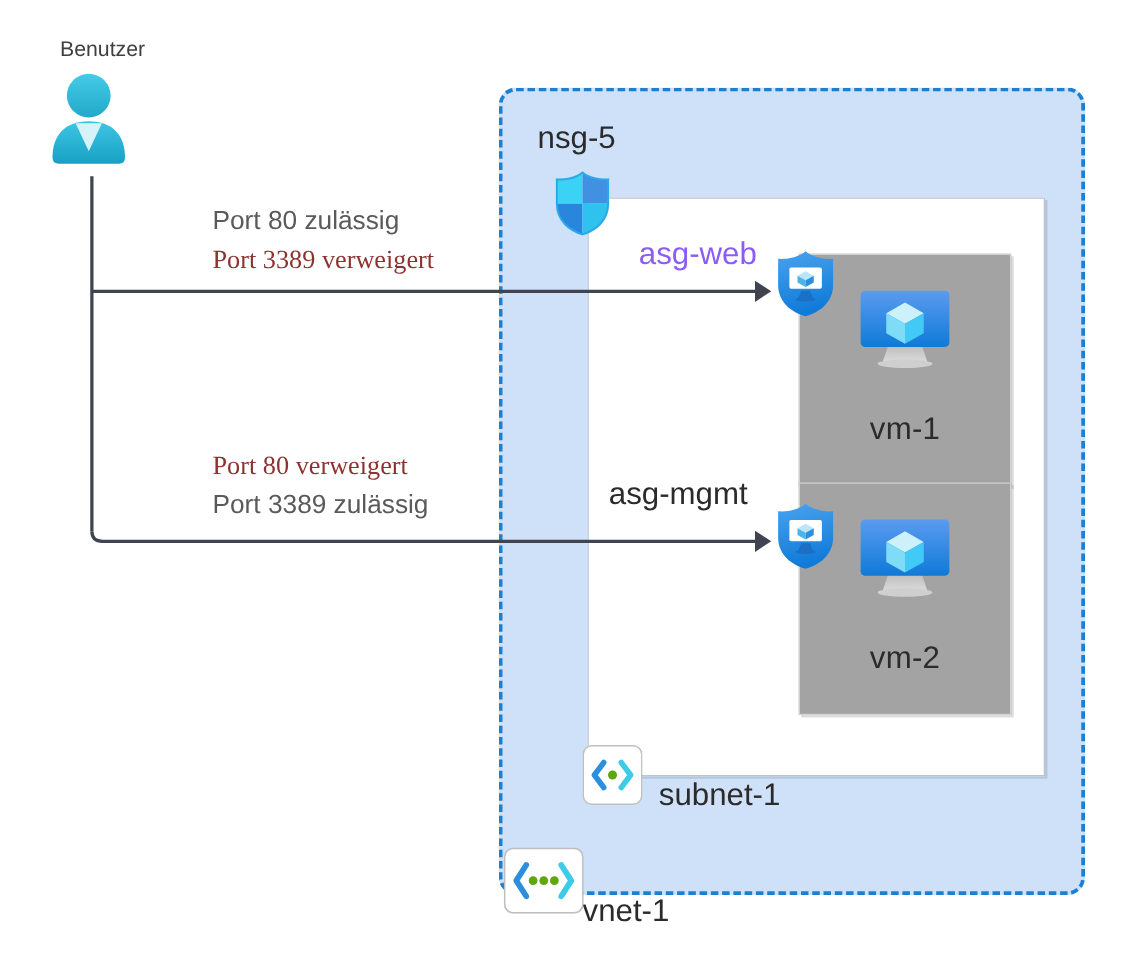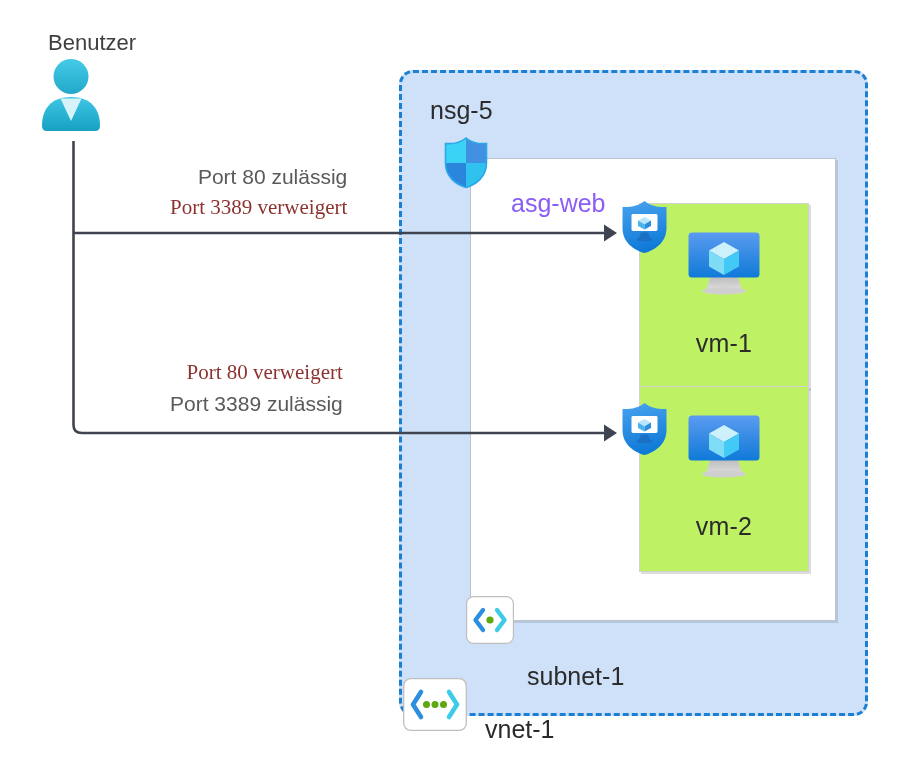--- a/index.html
+++ b/index.html
@@ -48,21 +48,21 @@
     background: #ffffff;
     border: 1px solid #b9c3d2;
     box-shadow: 2px 2px 0 rgba(120,130,145,0.28);
   }
 
   
   .vm-card {
     width: 170px;
     height: 186px;
     box-sizing: border-box;
-    background: #bef264;
+    background: #a3a3a3;
     border: 1px solid #d2d2d2;
     box-shadow: 2px 2px 0 rgba(120,120,120,0.25);
   }
   .vm-card.vm1 { left: 639px; top: 203px; }
   .vm-card.vm2 { left: 639px; top: 386px; }
 
   .vm-label {
     position: absolute;
     left: 0;
     right: 0;
@@ -83,21 +83,21 @@
     height: 70px;
   }
 
   
   .lbl {
     color: #3a3a3a;
     white-space: nowrap;
   }
   .lbl-benutzer {
     left: 48px; top: 30px;
-    font-size: 22px;
+    font-size: 17px;
     color: #3f3f3f;
   }
   .lbl-nsg {
     left: 430px; top: 96px;
     font-size: 25px;
     color: #2b2b2b;
   }
   .lbl-asg-web {
     left: 511px; top: 189px;
     font-size: 25px;
@@ -105,34 +105,32 @@
   }
   .lbl-asg-mgmt {
     left: 487px; top: 381px;
     font-size: 25px;
     color: #2b2b2b;
   }
   .lbl-subnet {
     left: 527px; top: 622px;
     font-size: 25px;
     color: #2b2b2b;
-    margin-top: 40px;
   }
   .lbl-vnet {
-    left: 485px; top: 715px;
+    left: 466px; top: 715px;
     font-size: 25px;
     color: #2b2b2b;
   }
 
   
   .rule-block { white-space: nowrap; }
   .rule-line {
     font-size: 21px;
     line-height: 31px;
-    text-align: right;
   }
   .rule-allow { color: #5a5a5a; }
   .rule-deny  { color: #8c3330; font-family: Liberation Serif, serif; }
 
   .rules-top  { left: 170px; top: 161px; }
   .rules-bot  { left: 170px; top: 357px; }
 
   
   .user-icon { left: 38px; top: 57px; width: 66px; height: 78px; }
 
@@ -230,20 +228,21 @@
       </linearGradient>
     </defs>
     <circle cx="33" cy="19.5" r="17.5" fill="url(#ug)"></circle>
     <path d="M33 40 C 13 40 4 52 4 69 q 0 5 5 5 h 48 q 5 0 5 -5 C 62 52 53 40 33 40 Z" fill="url(#ug2)"></path>
     <path d="M22.5 41.5 L 43.5 41.5 L 33 64 Z" fill="#d6f3fa"></path>
   </svg>
 
   <div class="abs lbl lbl-benutzer">Benutzer</div>
   <div class="abs lbl lbl-nsg">nsg-5</div>
   <div class="abs lbl lbl-asg-web">asg-web</div>
+  <div class="abs lbl lbl-asg-mgmt">asg-mgmt</div>
   <div class="abs lbl lbl-subnet">subnet-1</div>
   <div class="abs lbl lbl-vnet">vnet-1</div>
 
   <div class="abs rule-block rules-top">
     <div class="rule-line rule-allow">Port 80 zulässig</div>
     <div class="rule-line rule-deny">Port 3389 verweigert</div>
   </div>
 
   <div class="abs rule-block rules-bot">
     <div class="rule-line rule-deny">Port 80 verweigert</div>

